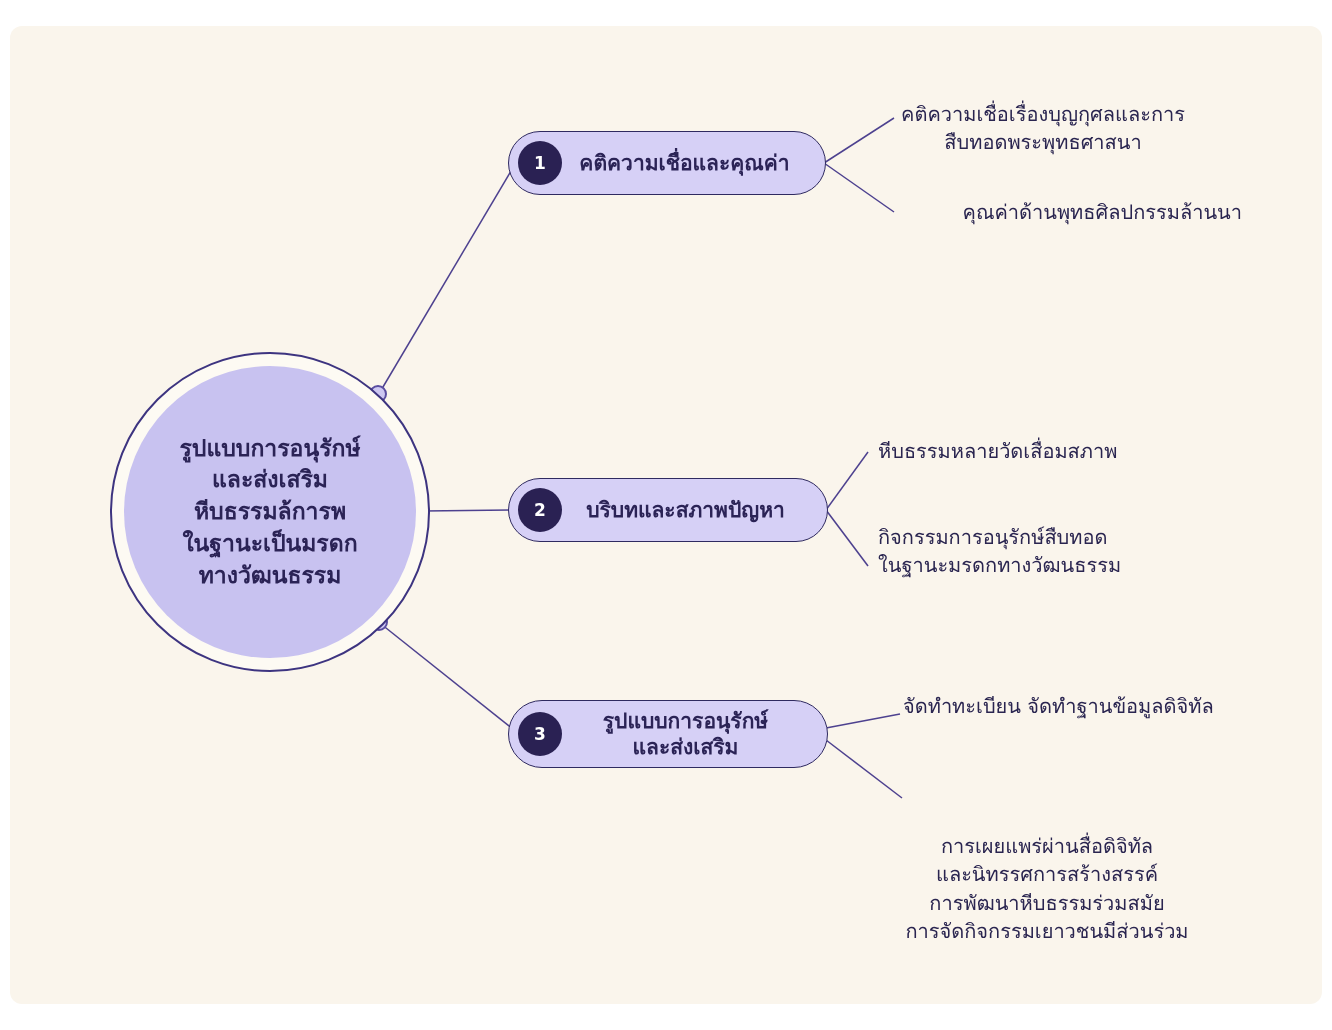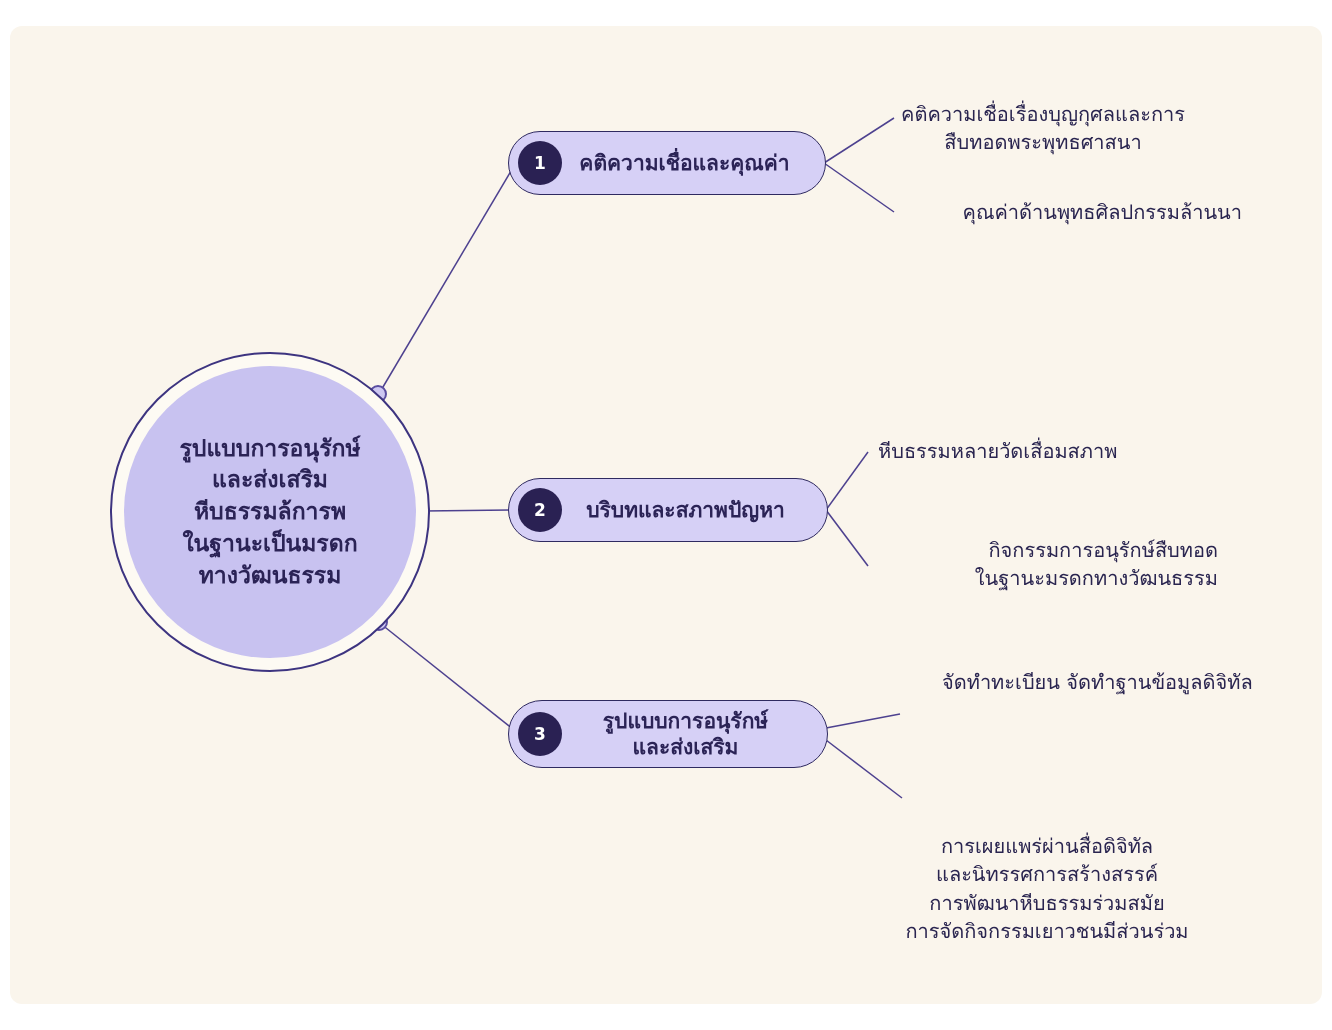--- a/index.html
+++ b/index.html
@@ -109,26 +109,26 @@
     <span>คติความเชื่อเรื่องบุญกุศลและการ</span>
     <span>สืบทอดพระพุทธศาสนา</span>
   </div>
   <div class="leaf left" style="left:902px; top:198px; width:340px;text-align:right;">
     <span>คุณค่าด้านพุทธศิลปกรรมล้านนา</span>
   </div>
 
   <div class="leaf left" style="left:878px; top:437px; width:340px;">
     <span>หีบธรรมหลายวัดเสื่อมสภาพ</span>
   </div>
-  <div class="leaf left" style="left:878px; top:536px; width:340px;text-align:right;">
+  <div class="leaf left" style="left:878px; top:523px; width:340px;">
     <span>กิจกรรมการอนุรักษ์สืบทอด</span>
     <span>ในฐานะมรดกทางวัฒนธรรม</span>
   </div>
 
-  <div class="leaf left" style="left:903px; top:668px; width:380px;margin-left:39px;">
+  <div class="leaf left" style="left:903px; top:692px; width:380px;">
     <span>จัดทำทะเบียน จัดทำฐานข้อมูลดิจิทัล</span>
   </div>
   <div class="leaf center" style="left:872px; top:832px; width:350px;">
     <span>การเผยแพร่ผ่านสื่อดิจิทัล</span>
     <span>และนิทรรศการสร้างสรรค์</span>
     <span>การพัฒนาหีบธรรมร่วมสมัย</span>
     <span>การจัดกิจกรรมเยาวชนมีส่วนร่วม</span>
   </div>
 </div>
 

